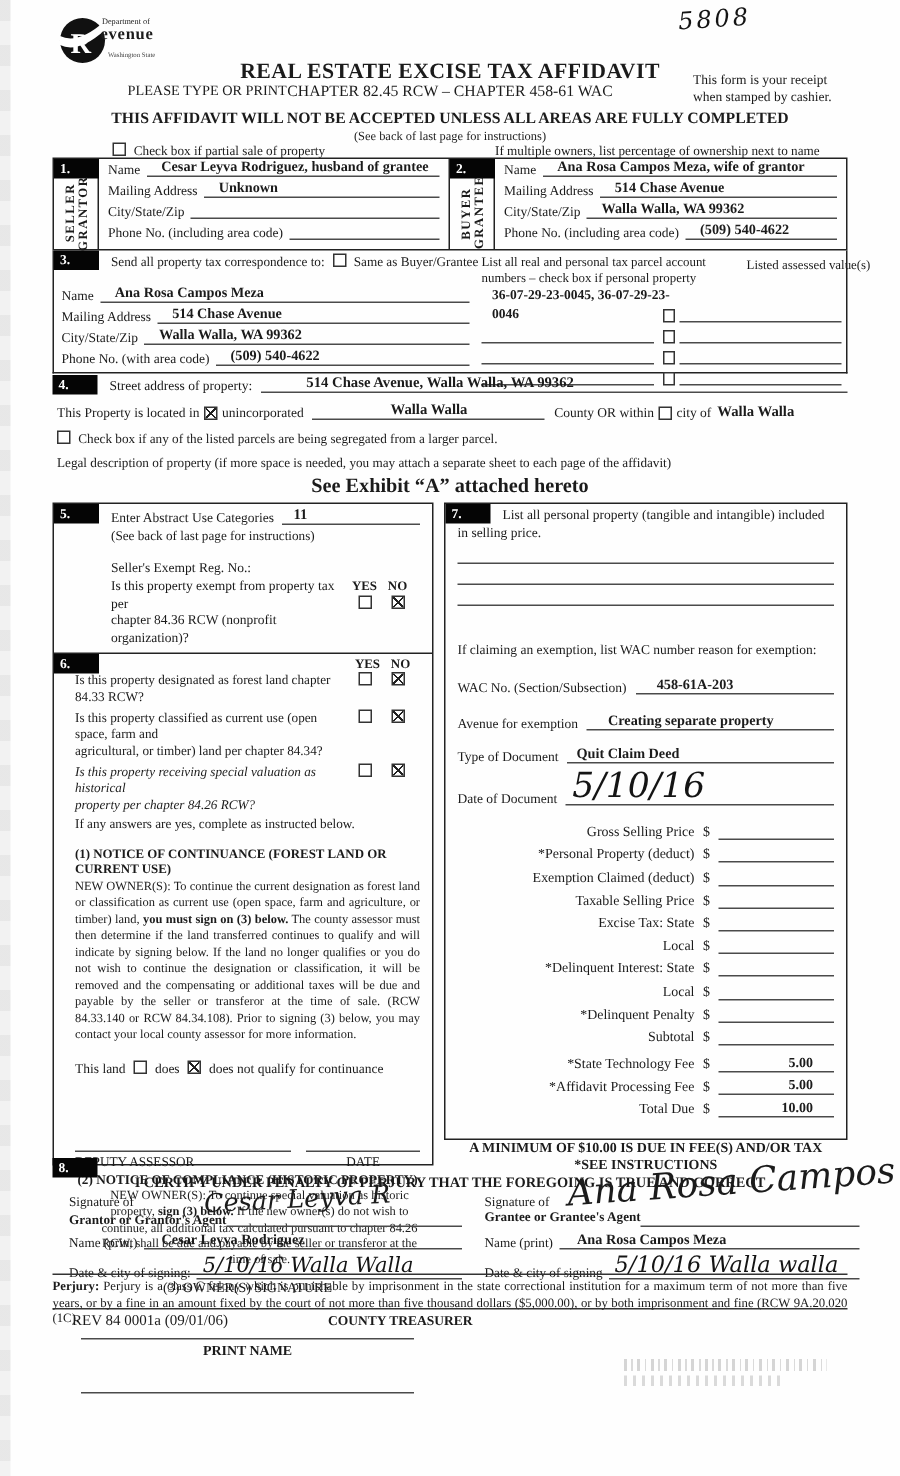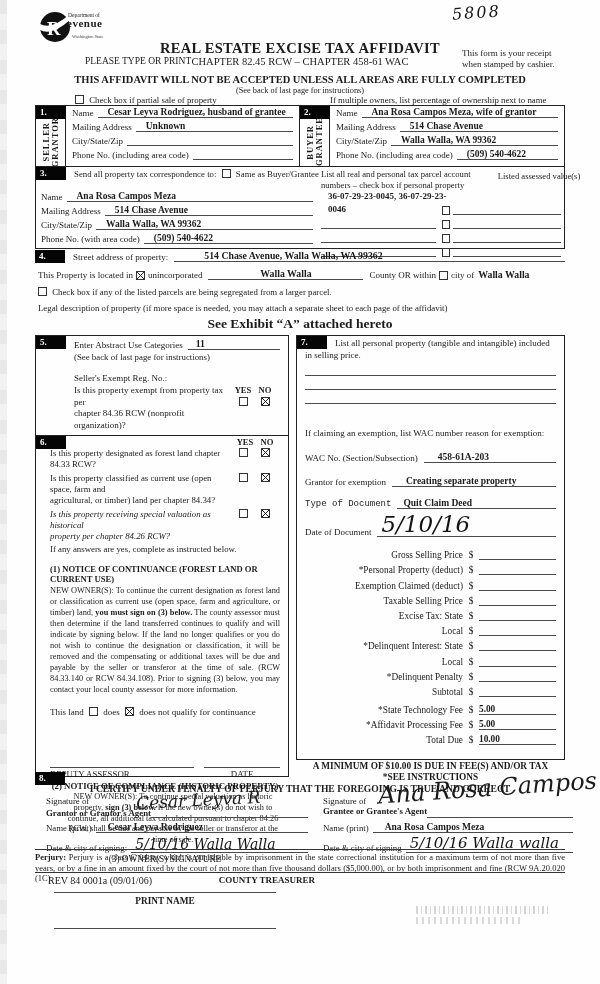--- a/index.html
+++ b/index.html
@@ -25,21 +25,21 @@
     linear-gradient(-45deg,transparent 43%,#222 43%,#222 57%,transparent 57%);}
   .vlabel{writing-mode:vertical-rl;transform:rotate(180deg);font-weight:bold;
     font-size:8.5px;letter-spacing:1px;text-align:center;line-height:9px;}
   .fieldrow{display:flex;align-items:flex-end;margin-top:3px;}
   .fieldrow .lbl{white-space:nowrap;padding-right:4px;}
   .fieldrow .val{flex:1;border-bottom:1px solid #4a4a4a;font-weight:bold;
     font-size:9.5px;padding:0 0 0 10px;min-height:11px;}
   .feerow{display:flex;align-items:flex-end;height:15.2px;}
   .feerow .flabel{width:158px;text-align:right;font-size:9.3px;}
   .feerow .dollar{width:16px;text-align:center;font-size:9.3px;}
-  .feerow .fval{flex:1;border-bottom:1px solid #4a4a4a;
+  .feerow .fval{flex:1;border-bottom:1px solid #4a4a4a;text-align:right;
     font-weight:bold;font-size:9.3px;padding-right:14px;min-height:11px;}
   .para{font-size:8.3px;line-height:11px;text-align:justify;}
   .sig-hand{position:absolute;font-family:"DejaVu Serif", serif;font-style:italic;}
   .yn{display:inline-block;width:22px;text-align:center;font-size:8.6px;}
 </style>
 </head>
 <body>
 
 <div class="page">
   <div class="scan-edge"></div>
@@ -316,25 +316,25 @@
       <div class="ul" style="margin-top:13px;height:1px;"></div>
       <div class="ul" style="margin-top:13px;height:1px;"></div>
 
       <div style="font-size:9px;margin-top:24px;">If claiming an exemption, list WAC number reason for exemption:</div>
 
       <div style="display:flex;align-items:flex-end;margin-top:14px;">
         <span style="white-space:nowrap;font-size:9px;padding-right:6px;">WAC No. (Section/Subsection)</span>
         <span class="ul" style="flex:1;font-weight:bold;font-size:9.5px;padding-left:14px;">458-61A-203</span>
       </div>
       <div style="display:flex;align-items:flex-end;margin-top:13px;">
-        <span style="white-space:nowrap;font-size:9px;padding-right:6px;">Grantor for exemption</span>
+        <span style="white-space:nowrap;font-size:9px;padding-right:6px;">Avenue for exemption</span>
         <span class="ul" style="flex:1;font-weight:bold;font-size:9.5px;padding-left:14px;">Creating separate property</span>
       </div>
       <div style="display:flex;align-items:flex-end;margin-top:11px;">
-        <span style="white-space:nowrap;font-size:9px;padding-right:6px;font-family:Liberation Mono, monospace;">Type of Document</span>
+        <span style="white-space:nowrap;font-size:9px;padding-right:6px;">Type of Document</span>
         <span class="ul" style="flex:1;font-weight:bold;font-size:9.5px;padding-left:6px;">Quit Claim Deed</span>
       </div>
       <div style="display:flex;align-items:flex-end;margin-top:2px;height:26px;">
         <span style="white-space:nowrap;font-size:9px;padding-right:6px;">Date of Document</span>
         <span class="ul hand" style="flex:1;font-size:23px;padding-left:4px;line-height:24px;">5/10/16</span>
       </div>
 
       <div style="margin-top:8px;">
         <div class="feerow">
             <span class="flabel">Gross Selling Price</span>

